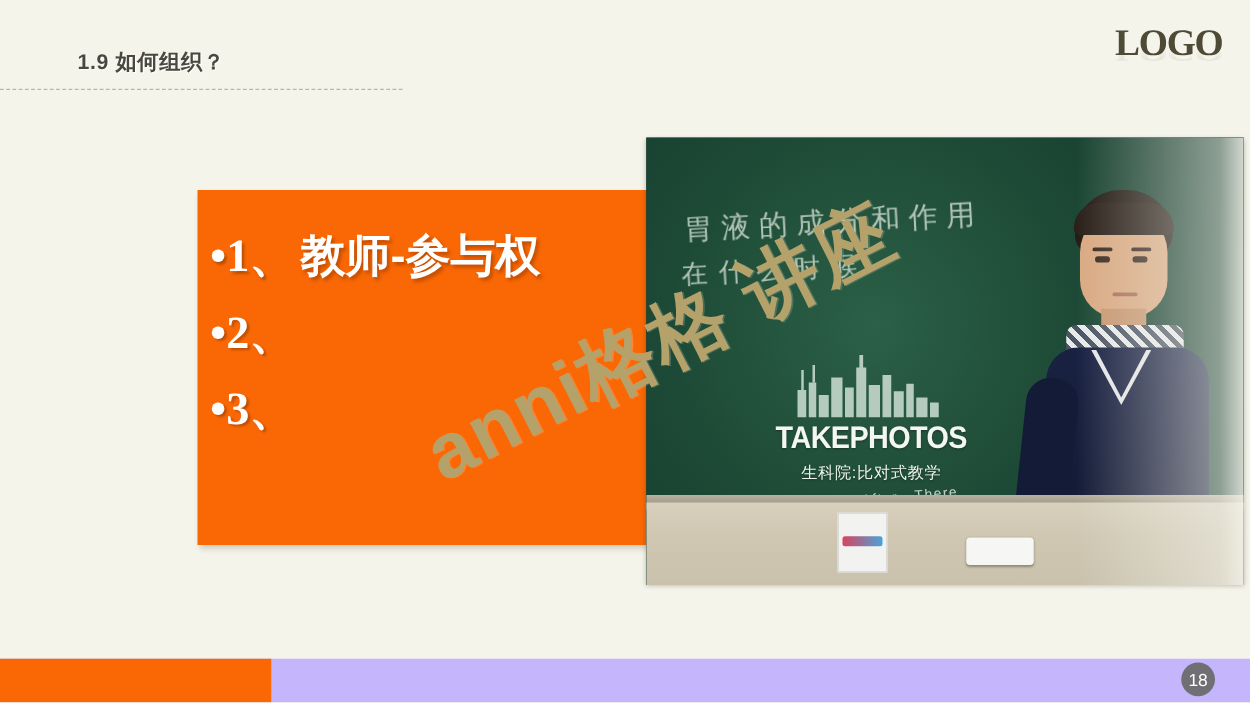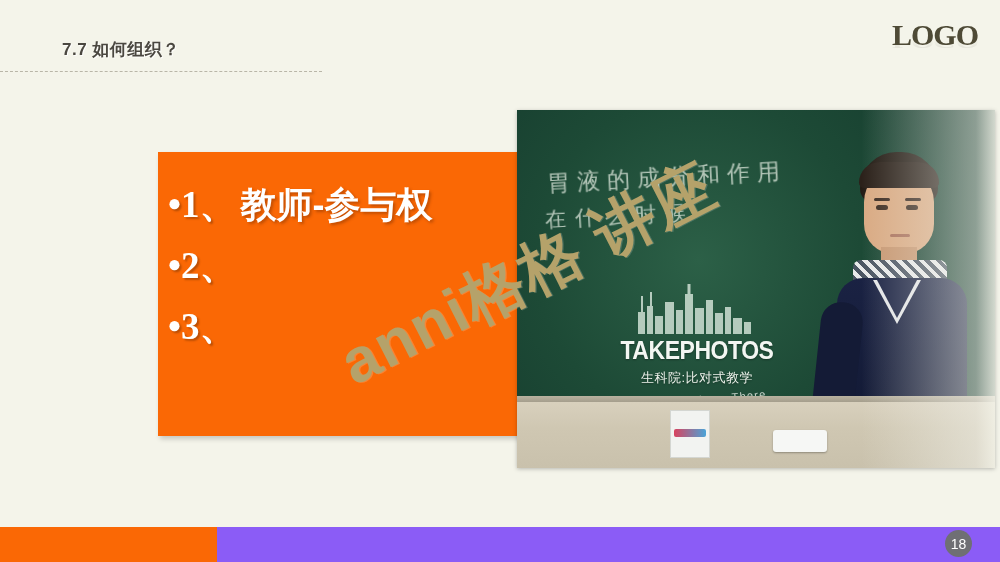--- a/index.html
+++ b/index.html
@@ -160,34 +160,34 @@
   .watermark{
     position:absolute;left:345px;top:325px;
     transform:rotate(-27deg);transform-origin:left center;
     font-size:62px;font-weight:bold;color:#b5a26a;
     white-space:nowrap;letter-spacing:2px;
     text-shadow:1px 1px 0 rgba(255,255,255,.18);
     pointer-events:none;
   }
 
   
-  .footer{position:absolute;left:0;bottom:0;width:100%;height:35px;background:#8b5cf6;}
+  .footer{position:absolute;left:0;bottom:0;width:100%;height:35px;background:#c4b5fd;}
   .footer-accent{position:absolute;left:0;bottom:0;width:217px;height:35px;background:#fa6805;}
   .page-badge{
     position:absolute;right:28px;bottom:5px;width:27px;height:27px;border-radius:50%;
     background:#6f6f74;color:#ffffff;font-size:14px;
     display:flex;align-items:center;justify-content:center;
   }
 </style>
 </head>
 <body>
 
 <div class="slide">
 
-  <div class="slide-title">7.7 如何组织？</div>
+  <div class="slide-title">1.9 如何组织？</div>
   <div class="title-rule"></div>
 
   <div class="logo-wrap">
     <div class="logo-text">LOGO</div>
     <div class="logo-reflect">LOGO</div>
   </div>
 
   <div class="orange-panel">
     <ul class="bullet-list">
       <li class="bullet-item">

